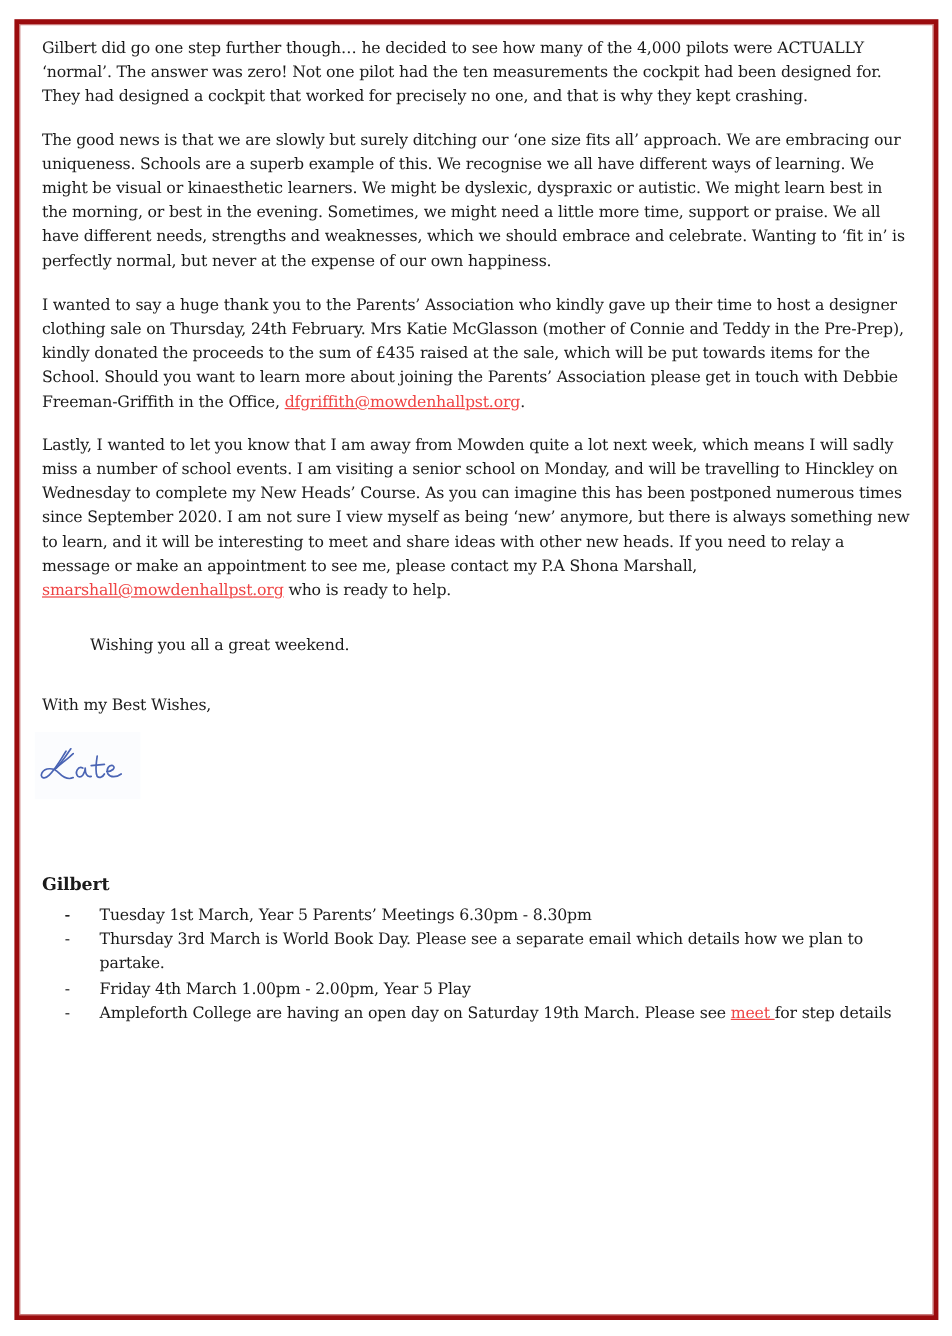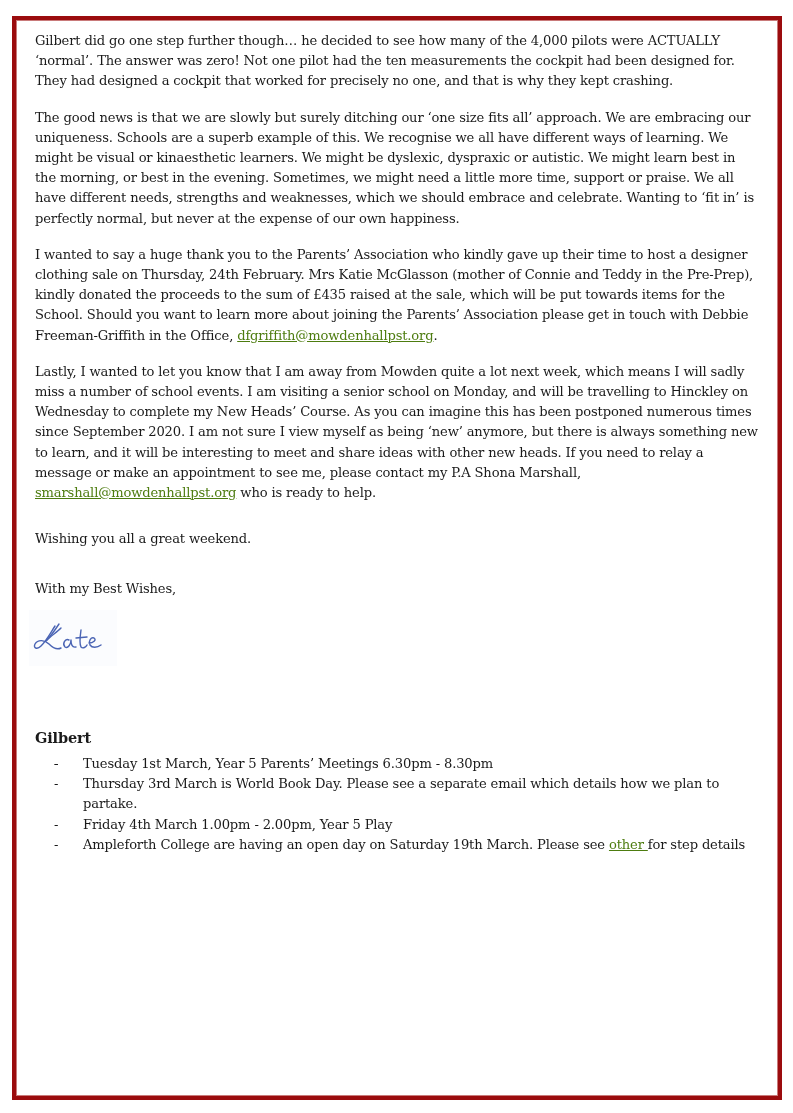--- a/index.html
+++ b/index.html
@@ -30,21 +30,21 @@
     top: 31px;
     width: 725px;
     font-size: 13.1px;
     line-height: 20.2px;
     letter-spacing: -0.15px;
   }
   .para {
     margin: 0 0 16px 0;
   }
   a.link {
-    color: #4d7c0f;
+    color: #ef4444;
     text-decoration: underline;
   }
   .spacer-sm { height: 10px; }
   .signature {
     width: 88px;
     height: 56px;
     margin: 10px 0 0 -6px;
     background: #fbfcfe;
   }
   .notices-title {
@@ -86,21 +86,21 @@
   <p class="para">
     <span>I wanted to say a huge thank you to the Parents’ Association who kindly gave up their time to host a designer clothing sale on Thursday, 24th February. Mrs Katie McGlasson (mother of Connie and Teddy in the Pre-Prep), kindly donated the proceeds to the sum of £435 raised at the sale, which will be put towards items for the School. Should you want to learn more about joining the Parents’ Association please get in touch with Debbie Freeman-Griffith in the Office, </span><a class="link" href="#">dfgriffith@mowdenhallpst.org</a><span>.</span>
   </p>
 
   <p class="para">
     <span>Lastly, I wanted to let you know that I am away from Mowden quite a lot next week, which means I will sadly miss a number of school events. I am visiting a senior school on Monday, and will be travelling to Hinckley on Wednesday to complete my New Heads’ Course. As you can imagine this has been postponed numerous times since September 2020. I am not sure I view myself as being ‘new’ anymore, but there is always something new to learn, and it will be interesting to meet and share ideas with other new heads. If you need to relay a message or make an appointment to see me, please contact my P.A Shona Marshall, </span><a class="link" href="#">smarshall@mowdenhallpst.org</a><span> who is ready to help.</span>
   </p>
 
   <div class="spacer-sm"></div>
 
-  <p class="para" style="margin-bottom:30px;">
+  <p class="para" style="margin-bottom:30px;margin-left:40px;">
     <span>Wishing you all a great weekend.</span>
   </p>
 
   <p class="para" style="margin-bottom:0;">
     <span>With my Best Wishes,</span>
   </p>
 
   <div class="signature">
     <svg width="88" height="56" viewBox="0 0 88 56">
       <g fill="none" stroke="#4a64b4" stroke-width="1.4" stroke-linecap="round" stroke-linejoin="round">
@@ -132,17 +132,17 @@
     <li>
       <span class="dash">-</span>
       <span>Thursday 3rd March is World Book Day. Please see a separate email which details how we plan to partake.</span>
     </li>
     <li>
       <span class="dash">-</span>
       <span>Friday 4th March 1.00pm - 2.00pm, Year 5 Play</span>
     </li>
     <li>
       <span class="dash">-</span>
-      <span>Ampleforth College are having  an open day on Saturday 19th March. Please see </span><a class="link" href="#">other </a><span>for step details</span>
+      <span>Ampleforth College are having  an open day on Saturday 19th March. Please see </span><a class="link" href="#">meet </a><span>for step details</span>
     </li>
   </ul>
 
 </div>
 
 </body></html>

